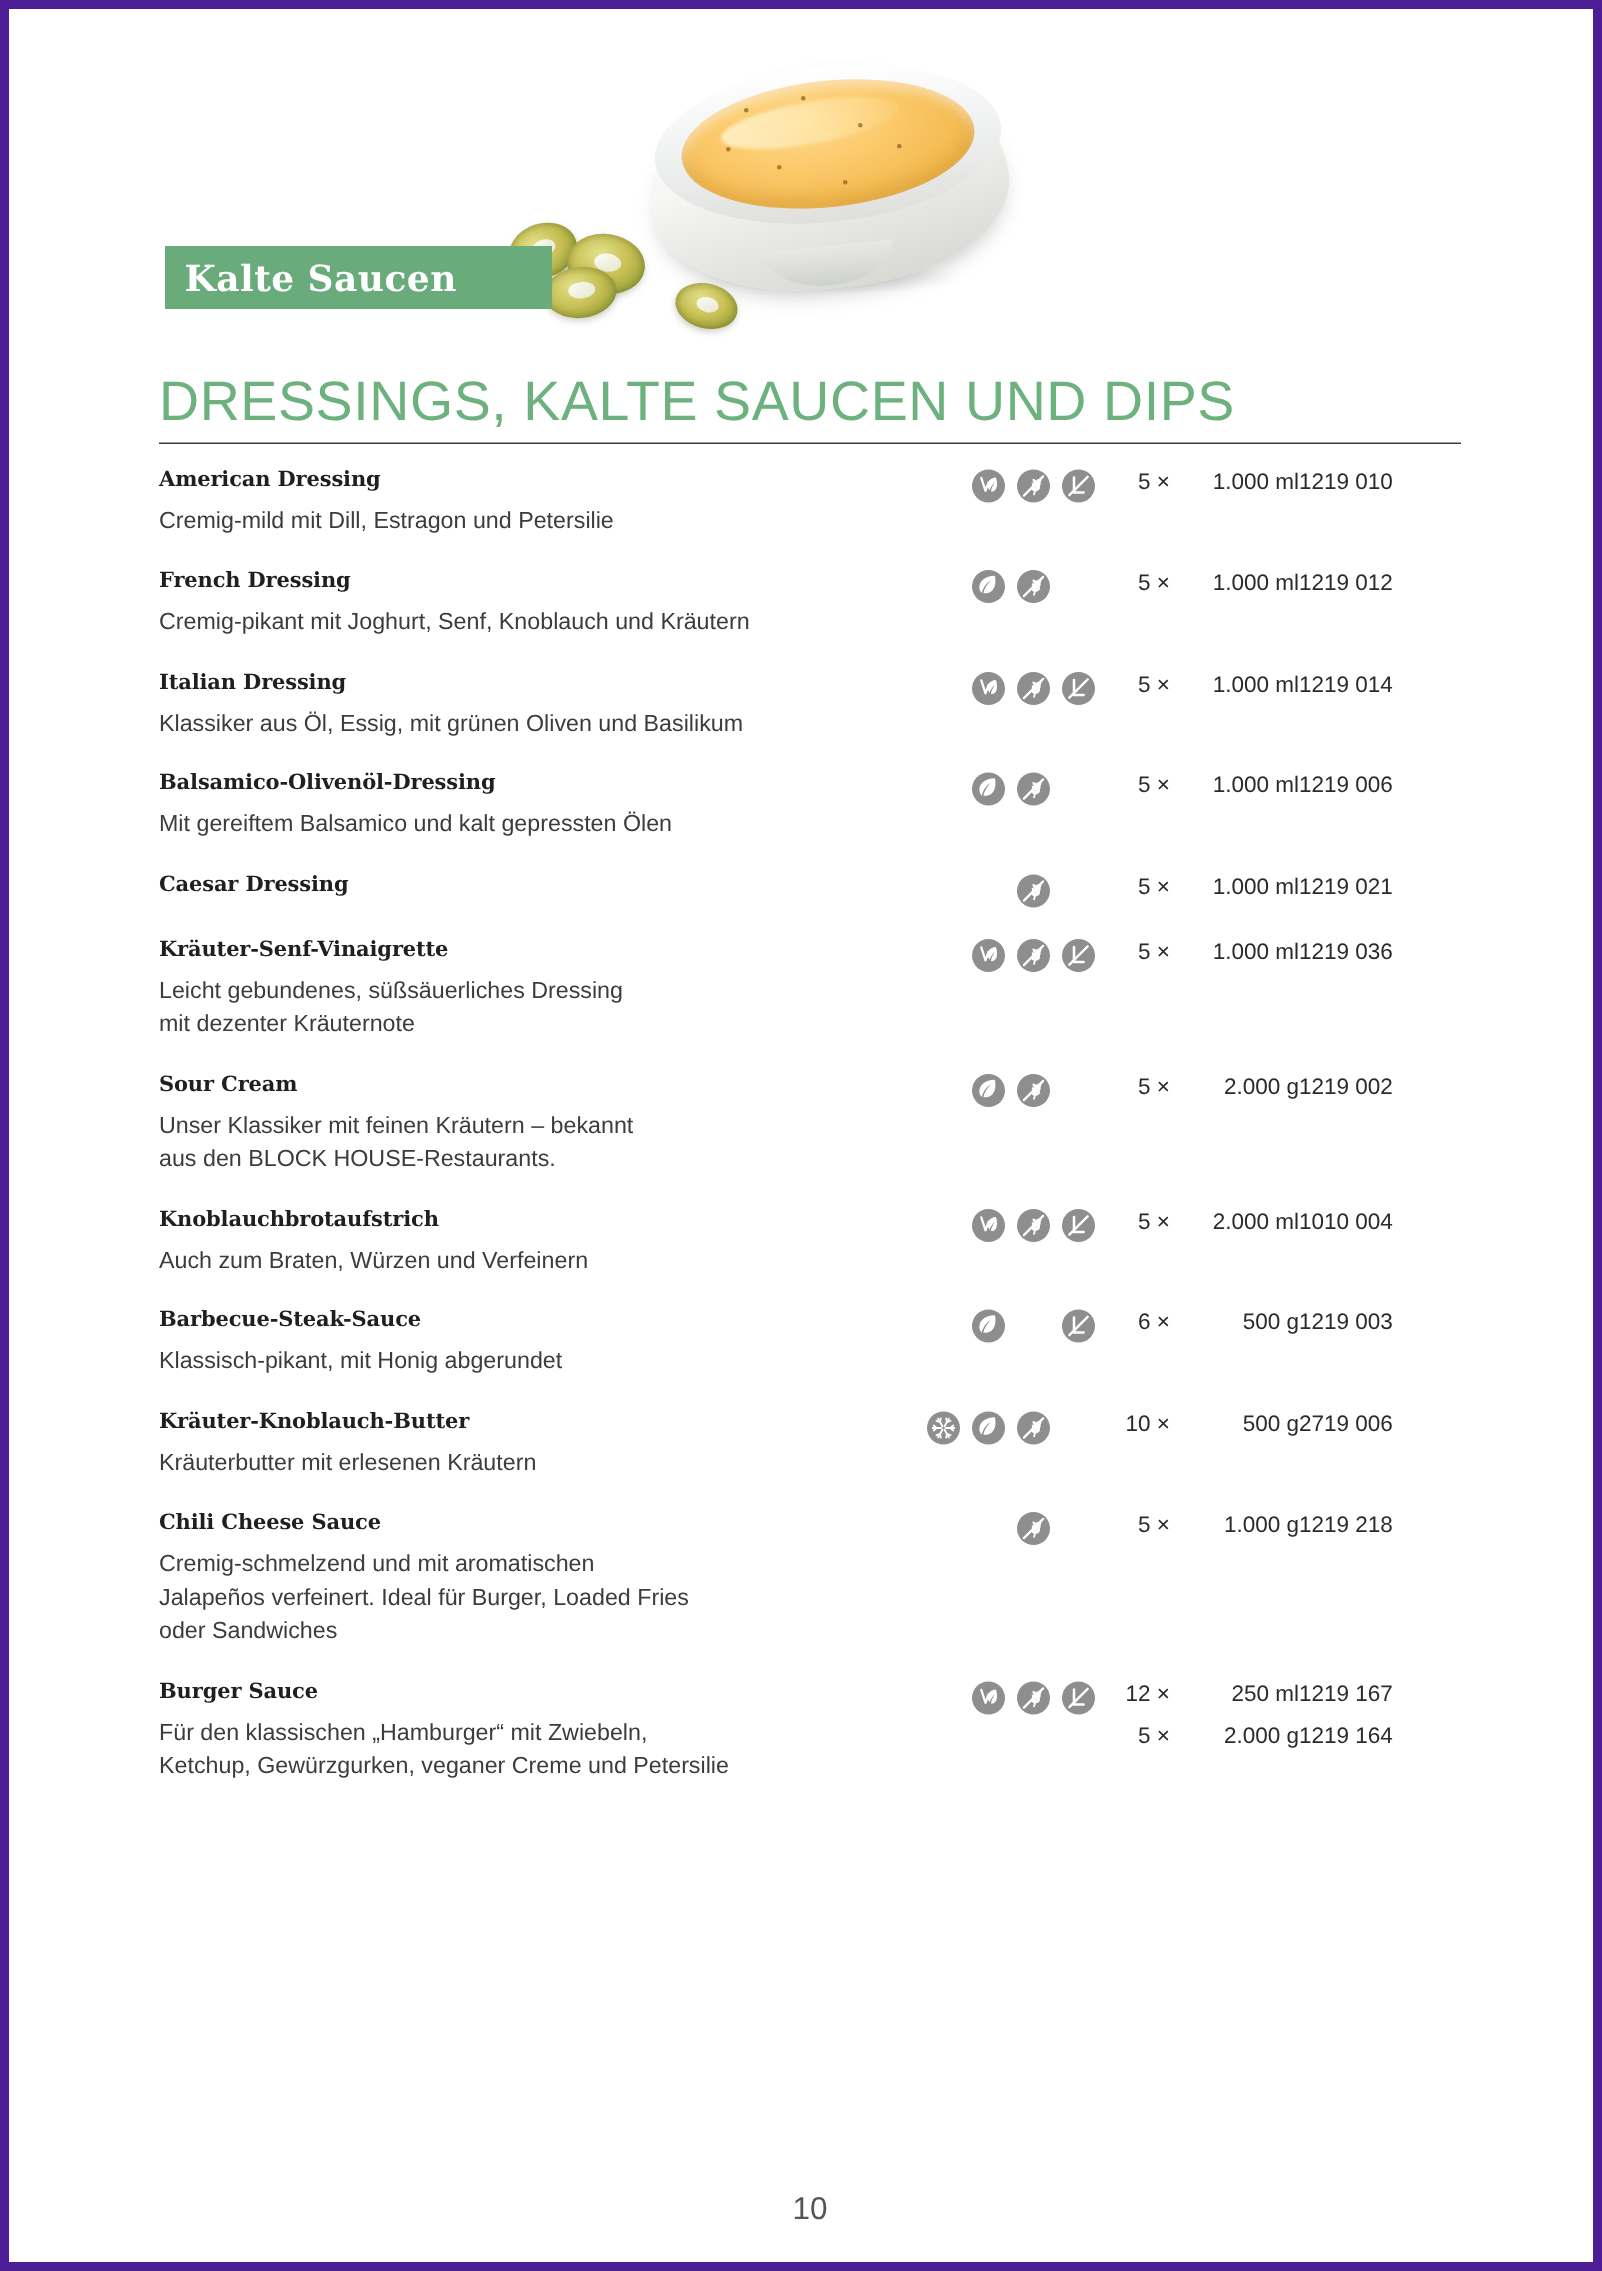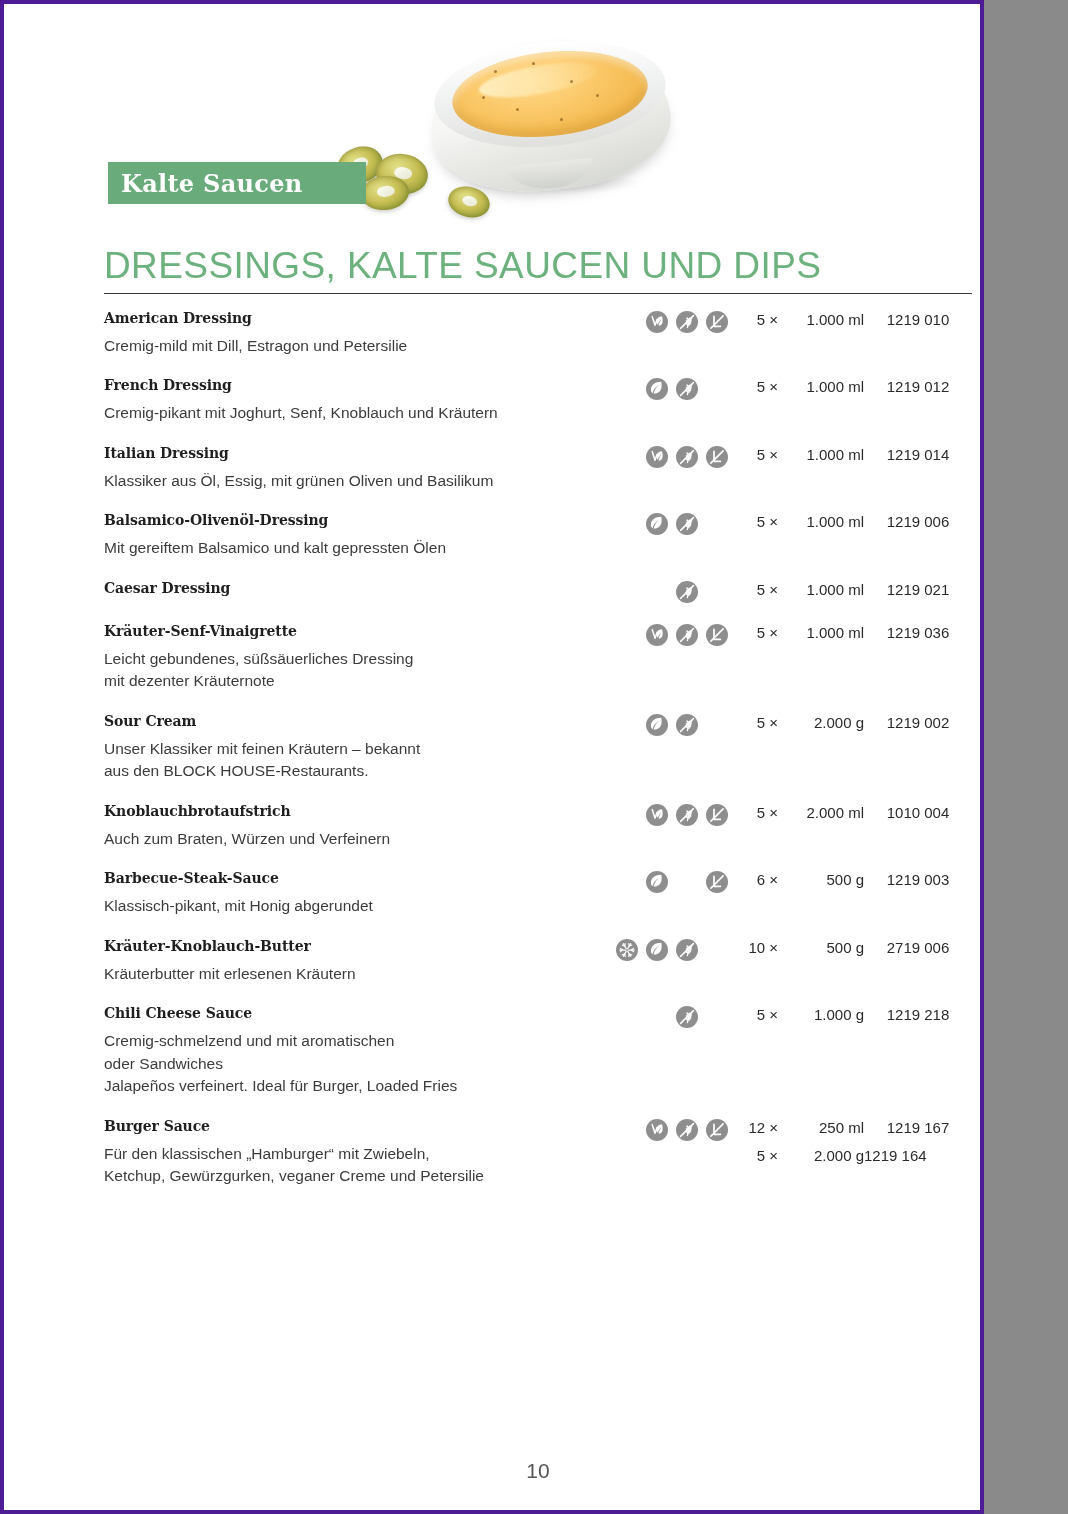--- a/index.html
+++ b/index.html
@@ -1,23 +1,23 @@
 <!DOCTYPE html>
 <html><head>
 <meta charset="utf-8">
 <style>
   html,body{margin:0;padding:0;background:#8a8a8a;}
   body{font-family:"Liberation Sans",sans-serif;}
 
   .page{
     position:relative;
-    width:984px;height:1514px;
+    width:1068px;height:1514px;
     background:#ffffff;
     box-sizing:border-box;
-    border:4px solid #4c1d95;
+    border:6px solid #4c1d95;
     overflow:hidden;
   }
 
   
   .hero{position:absolute;left:0;top:0;width:1068px;height:230px;}
 
   .bowl-wrap{position:absolute;left:416px;top:18px;width:260px;height:185px;}
   .bowl-shadow{
     position:absolute;left:44px;top:150px;width:176px;height:22px;
     background:radial-gradient(ellipse at 50% 50%, rgba(160,160,160,.35) 0%, rgba(255,255,255,0) 70%);
@@ -146,21 +146,21 @@
   }
   .size{
     flex:0 0 86px;
     text-align:right;
     font-size:15px;color:#2b2b2b;
     padding-top:2px;
     white-space:nowrap;
   }
   .art{
     flex:1 1 auto;
-    text-align:center;
+    text-align:left;
     font-size:15px;color:#2b2b2b;
     padding-top:2px;
     white-space:nowrap;
   }
 
   .pdesc{
     font-size:15.5px;
     color:#3c3c3c;
     line-height:1.45;
     margin-top:2px;
@@ -674,22 +674,22 @@
               </span>
             </div>
             <div class="islot"></div>
           </div>
           <div class="qty">5 ×</div>
           <div class="size">1.000 g</div>
           <div class="art">1219 218</div>
         </div>
         <div class="pdesc">
           <div>Cremig-schmelzend und mit aromatischen</div>
+          <div>Jalapeños verfeinert. Ideal für Burger, Loaded Fries</div>
           <div>oder Sandwiches</div>
-          <div>Jalapeños verfeinert. Ideal für Burger, Loaded Fries</div>
         </div>
       </div>
       <div class="product">
         <div class="prow">
           <div class="pname">Burger Sauce</div>
           <div class="icons">
             <div class="islot"></div>
             <div class="islot">
               <span class="badge">
                 <svg viewBox="0 0 22 22">

